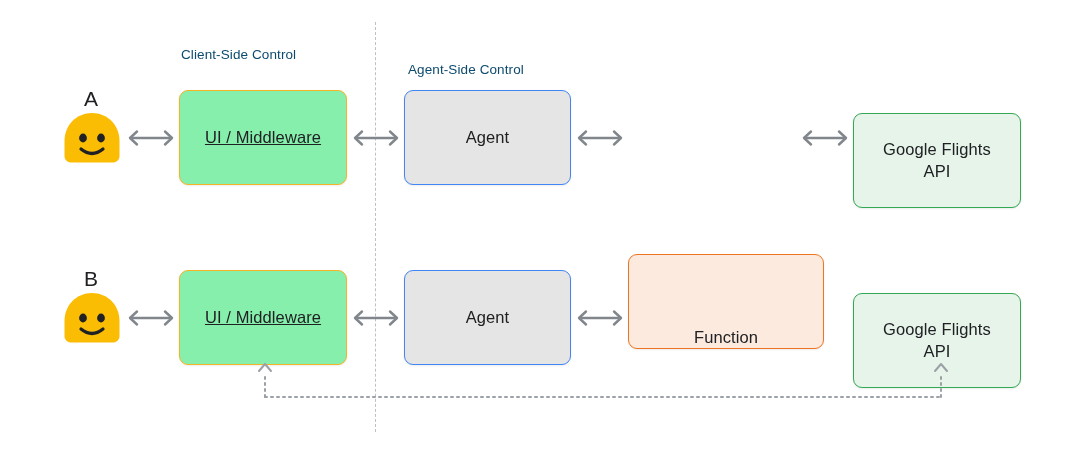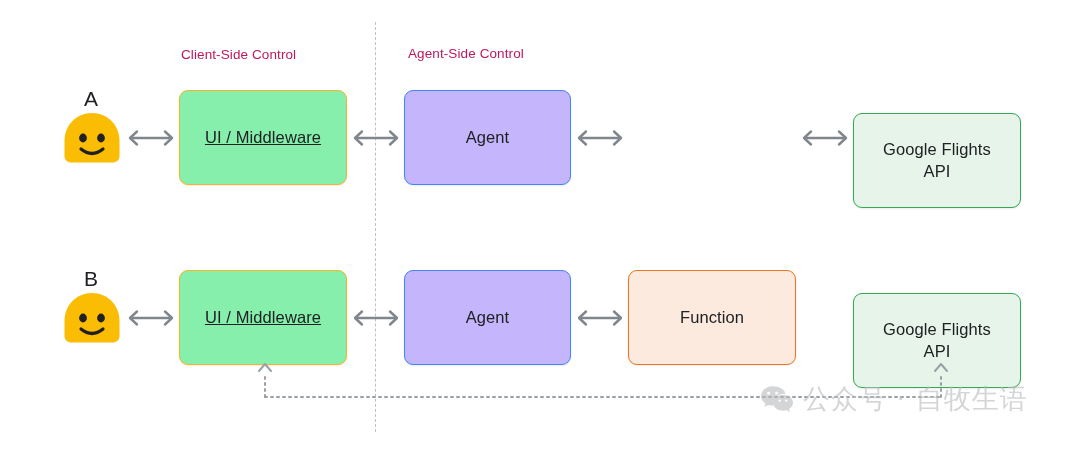--- a/index.html
+++ b/index.html
@@ -16,27 +16,27 @@
     width: 1080px;
     height: 450px;
     background: #ffffff;
     overflow: hidden;
   }
 
   
   .section-label {
     position: absolute;
     font-size: 13.5px;
-    color: #be185d;
+    color: #0c4a6e;
     letter-spacing: .1px;
     white-space: nowrap;
     font-weight: 400;
   }
   #label-client { left: 181px; top: 47px; }
-  #label-agent  { left: 408px; top: 46px; }
+  #label-agent  { left: 408px; top: 62px; }
 
   
   #divider {
     position: absolute;
     left: 375px;
     top: 22px;
     width: 0;
     height: 410px;
     border-left: 1.5px dashed #bdc1c6;
   }
@@ -76,34 +76,34 @@
     text-align: center;
     font-size: 16.5px;
     color: #202124;
     line-height: 1.28;
     letter-spacing: .1px;
     box-shadow: 0 1px 2px rgba(60,64,67,.10);
   }
   .node .node-label { display: block; padding: 0 8px; white-space: pre-line; }
 
   .node.yellow { background: #86efac; border-color: #f5b426; text-decoration: underline; }
-  .node.blue   { background: #c4b5fd; border-color: #4285f4; }
+  .node.blue   { background: #e5e5e5; border-color: #4285f4; }
   .node.red    { background: #fce8e6; border-color: #ea4335; }
   .node.orange { background: #fdeade; border-color: #ef7422; }
   .node.green  { background: #e6f4ea; border-color: #34a853; margin-top: 23px; }
 
   
   #node-a-ui       { left: 179px; top: 90px;  width: 168px; height: 95px; }
   #node-a-agent    { left: 404px; top: 90px;  width: 167px; height: 95px; }
   #node-a-ext      { left: 628px; top: 90px;  width: 168px; height: 95px; }
   #node-a-api      { left: 853px; top: 90px;  width: 168px; height: 95px; }
   
   #node-b-ui       { left: 179px; top: 270px; width: 168px; height: 95px; }
   #node-b-agent    { left: 404px; top: 270px; width: 167px; height: 95px; }
-  #node-b-fn       { left: 628px; top: 270px; width: 168px; height: 95px; }
+  #node-b-fn       { left: 628px; top: 254px; width: 196px; height: 95px; align-items: flex-end; }
   #node-b-api      { left: 853px; top: 270px; width: 168px; height: 95px; }
 
   
   .biarrow {
     position: absolute;
     height: 26px;
     width: 58px;
   }
   .biarrow svg { display: block; width: 100%; height: 100%; }
 
@@ -276,27 +276,14 @@
 
         <line x1="15" y1="35" x2="691" y2="35" stroke-dasharray="2 4"></line>
 
         <line x1="691" y1="35" x2="691" y2="12" stroke-dasharray="2 4"></line>
 
         <polyline points="685,9 691,2 697,9" stroke-linejoin="round"></polyline>
       </g>
     </svg>
   </div>
 
-  <div id="watermark">
-    <span class="wm-logo">
-      <svg viewBox="0 0 34 28" xmlns="http://www.w3.org/2000/svg">
-        <path d="M12.8 1.2C6.2 1.2 1 5.6 1 11c0 3 1.7 5.7 4.4 7.5L4.2 22l4.1-2.1c1.4.4 2.9.6 4.5.6.4 0 .8 0 1.2-.05-.3-.85-.45-1.75-.45-2.65 0-5 4.8-9.1 10.8-9.1.4 0 .8.02 1.2.06C24.6 4.6 19.3 1.2 12.8 1.2z" fill="#b9bcbf"></path>
-        <circle cx="8.6" cy="8.2" r="1.45" fill="#ffffff"></circle>
-        <circle cx="16.6" cy="8.2" r="1.45" fill="#ffffff"></circle>
-        <path d="M33 17.8c0-4.4-4.4-8-9.9-8s-9.9 3.6-9.9 8 4.4 8 9.9 8c1.2 0 2.3-.17 3.4-.48L30 27l-1-2.9c2.4-1.5 4-3.7 4-6.3z" fill="#b9bcbf"></path>
-        <circle cx="19.8" cy="15.6" r="1.2" fill="#ffffff"></circle>
-        <circle cx="26.3" cy="15.6" r="1.2" fill="#ffffff"></circle>
-      </svg>
-    </span>
-    <span class="wm-text">公众号 · 自牧生语</span>
-  </div>
 
 </div>
 
 </body></html>

